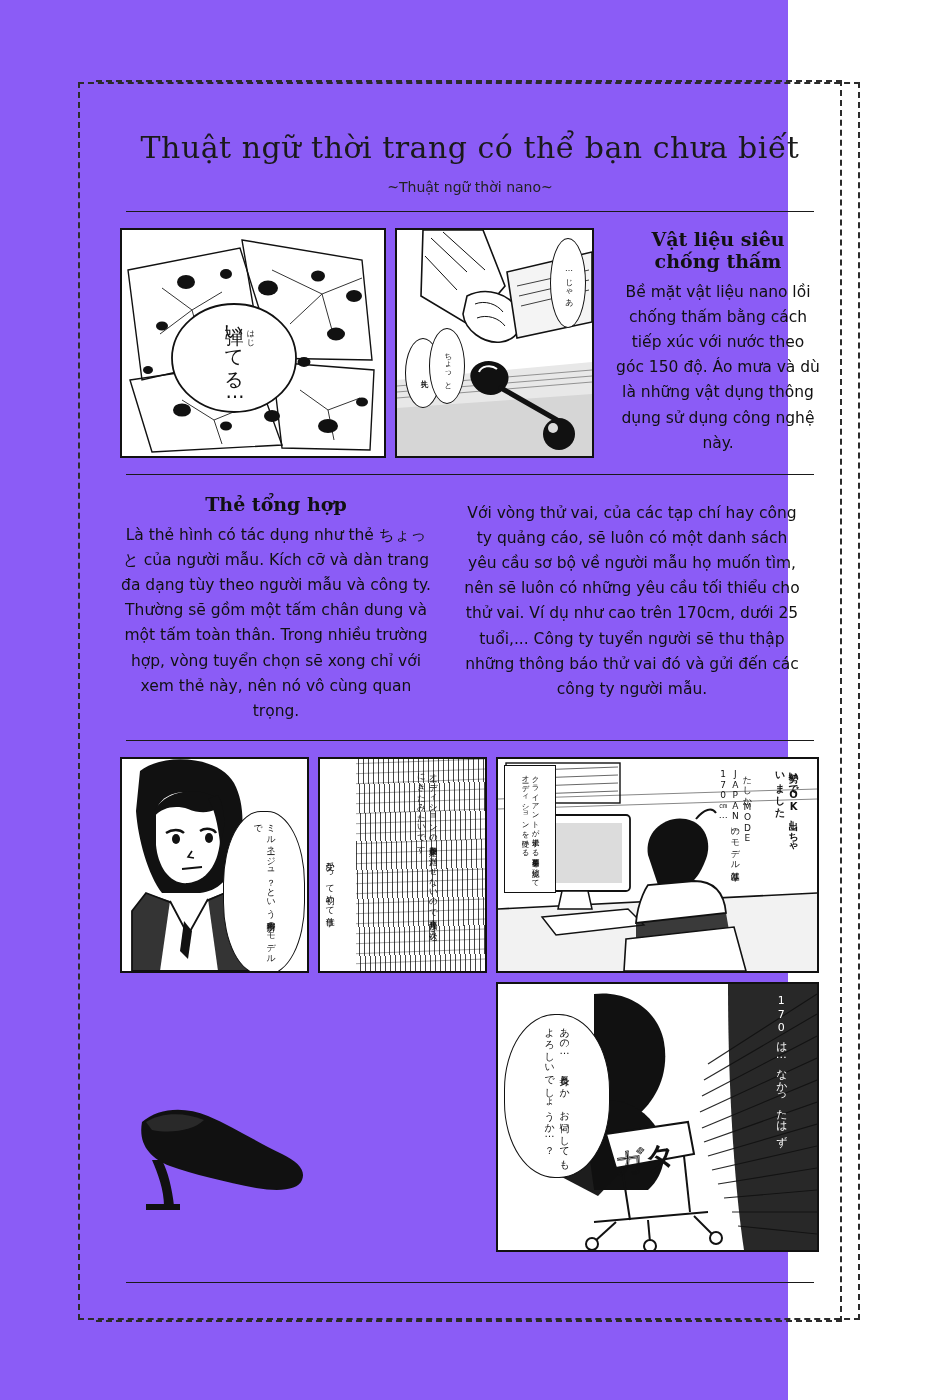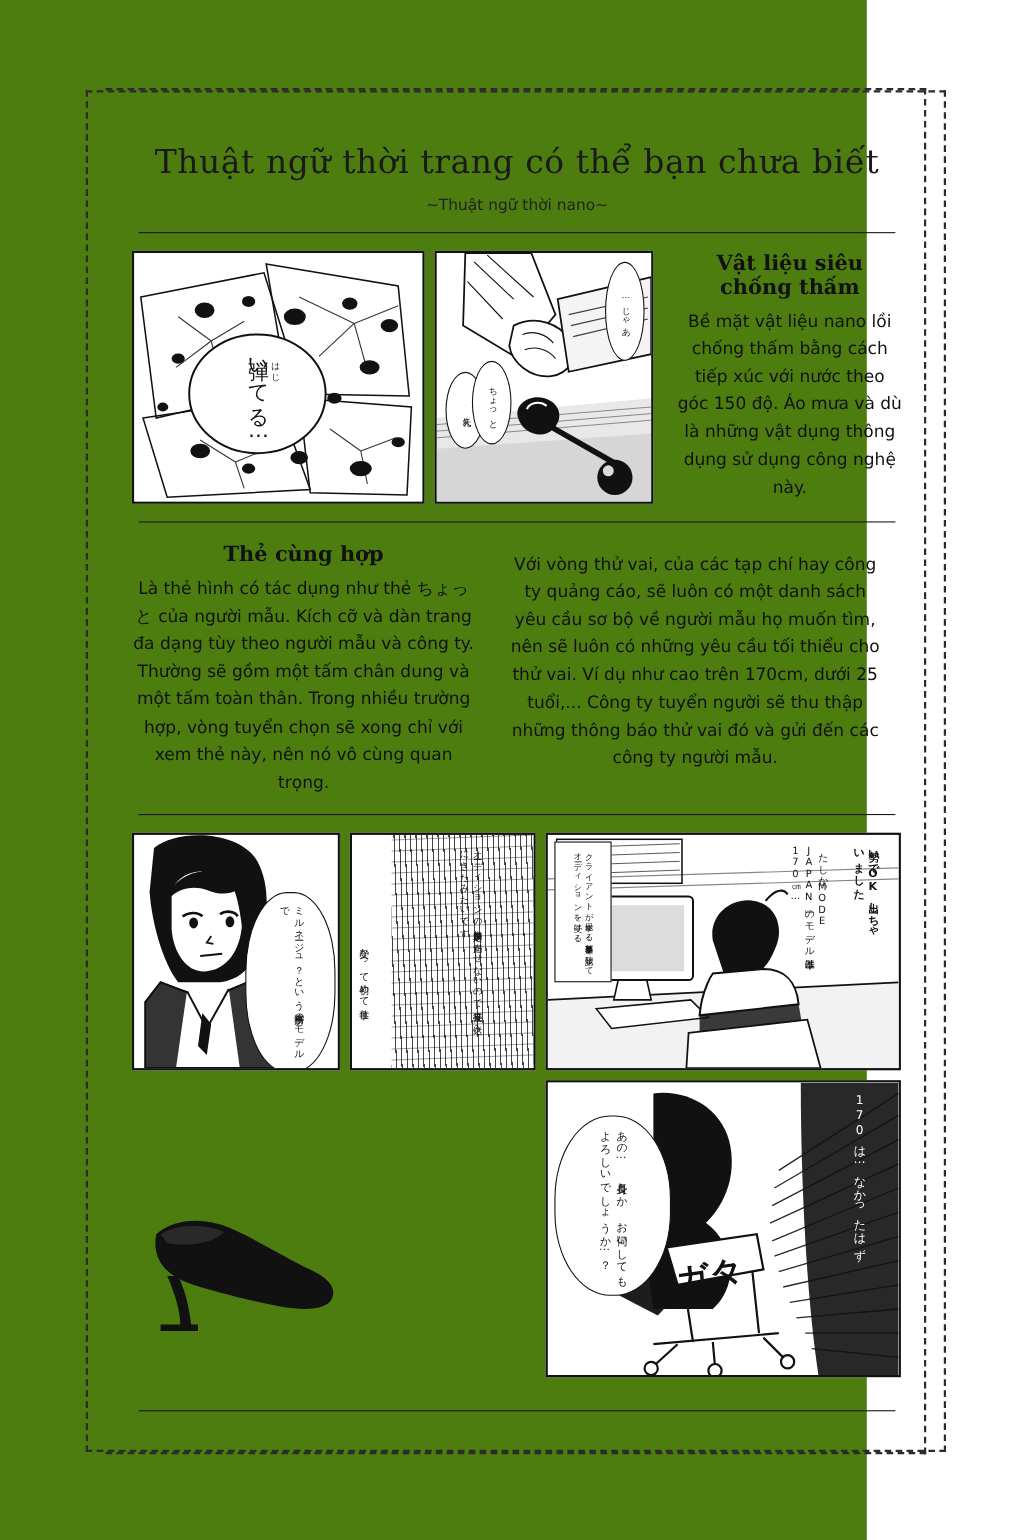--- a/index.html
+++ b/index.html
@@ -13,21 +13,21 @@
     font-family: "DejaVu Sans", sans-serif;
     color: #111;
     overflow: hidden;
     position: relative;
   }
   .page {
     position: absolute;
     left: 0; top: 0;
     width: 788px;
     height: 1400px;
-    background: #4d7c0f;
+    background: #8b5cf6;
   }
   
   .frame-outer {
     position: absolute;
     left: 78px;
     top: 82px;
     width: 782px;
     height: 1238px;
     border: 2px dashed #2b2b2b;
     box-sizing: border-box;
@@ -305,21 +305,21 @@
       <div class="sec1-text">
         <div class="head">Vật liệu siêu chống thấm</div>
         <div class="body-text">Bề mặt vật liệu nano lồi chống thấm bằng cách tiếp xúc với nước theo góc 150 độ. Áo mưa và dù là những vật dụng thông dụng sử dụng công nghệ này.</div>
       </div>
     </div>
 
     <div class="rule-mid"></div>
 
     <div class="sec2">
       <div class="col-l">
-        <div class="head">Thẻ cùng hợp</div>
+        <div class="head">Thẻ tổng hợp</div>
         <div class="body-text">Là thẻ hình có tác dụng như thẻ ちょっと của người mẫu. Kích cỡ và dàn trang đa dạng tùy theo người mẫu và công ty. Thường sẽ gồm một tấm chân dung và một tấm toàn thân. Trong nhiều trường hợp, vòng tuyển chọn sẽ xong chỉ với xem thẻ này, nên nó vô cùng quan trọng.</div>
       </div>
       <div class="col-r">
         <div class="body-text">Với vòng thử vai, của các tạp chí hay công ty quảng cáo, sẽ luôn có một danh sách yêu cầu sơ bộ về người mẫu họ muốn tìm, nên sẽ luôn có những yêu cầu tối thiểu cho thử vai. Ví dụ như cao trên 170cm, dưới 25 tuổi,... Công ty tuyển người sẽ thu thập những thông báo thử vai đó và gửi đến các công ty người mẫu.</div>
       </div>
     </div>
 
     <div class="rule-mid"></div>
 
     <div class="sec3">

